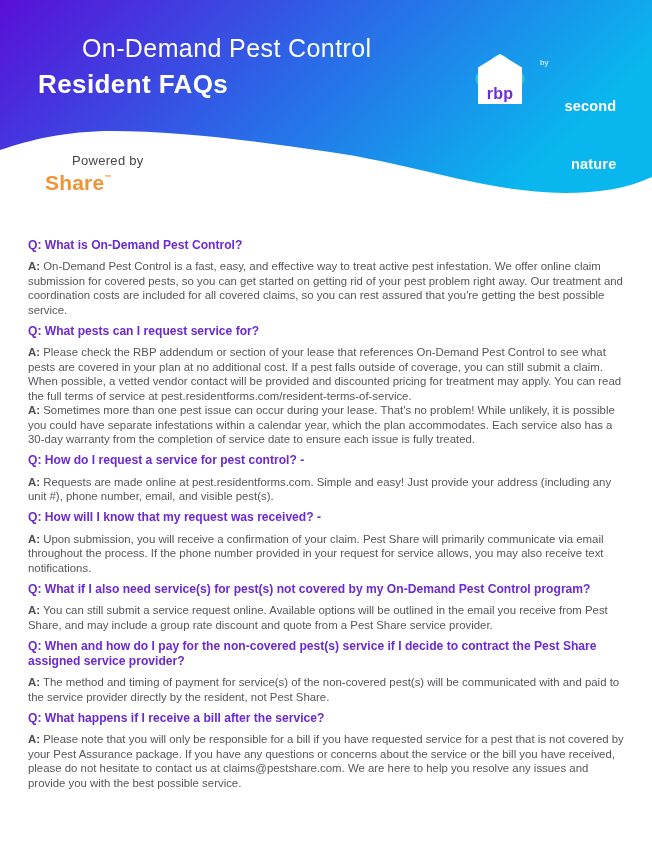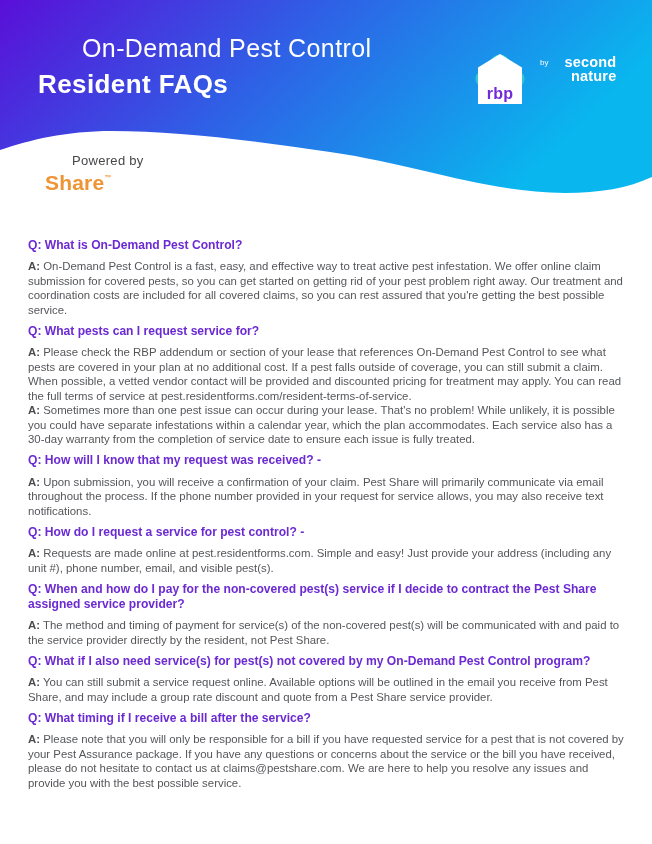--- a/index.html
+++ b/index.html
@@ -39,21 +39,21 @@
   }
   .rbp-text {
     color: #7229d6; font-weight: 700; font-size: 16px; letter-spacing: 0.3px;
     padding-bottom: 1px;
   }
 
   
   .sn-logo { position: absolute; left: 540px; top: 55px; color: #ffffff; display: flex; }
   .sn-by { font-size: 8px; font-weight: 400; margin-top: 3px; margin-right: 16px; }
   .sn-name { display: inline-block; text-align: right; font-weight: 700; font-size: 14.5px; line-height: 14px; letter-spacing: 0.2px; }
-  .sn-name span { display: block; }
+  .sn-name span { display: block; margin-top: 44px; }
 
   
   .ps-logo { position: absolute; left: 30px; top: 153px; width: 120px; }
   .ps-powered { font-size: 13px; color: #47474a; font-weight: 400; letter-spacing: 0.3px; margin-left: 2px; padding-left: 40px; }
   .ps-row { display: flex; align-items: flex-start; margin-top: 1px; height: 22px; }
   .ps-pest { color: #ef9434; font-weight: 800; font-size: 21px; line-height: 21px; letter-spacing: 0.2px; }
   .ps-bug { margin-left: 5px; margin-top: -6px; }
   .ps-share-row { color: #ef9434; font-weight: 800; font-size: 21px; line-height: 21px; letter-spacing: 0.2px; margin-left: 15px; margin-top: -1px; }
   .ps-tm { font-size: 7px; font-weight: 700; vertical-align: 10px; }
 
@@ -124,37 +124,37 @@
   <section class="faq-item">
     <h3 class="faq-q">Q: What pests can I request service for?</h3>
     <p class="faq-a"><span class="a-prefix">A:</span> <span>Please check the RBP addendum or section of your lease that references On-Demand Pest Control to see what pests are covered in your plan at no additional cost. If a pest falls outside of coverage, you can still submit a claim. When possible, a vetted vendor contact will be provided and discounted pricing for treatment may apply. You can read the full terms of service at pest.residentforms.com/resident-terms-of-service.</span></p>
   </section>
 
   <section class="faq-item">
     <p class="faq-a"><span class="a-prefix">A:</span> <span>Sometimes more than one pest issue can occur during your lease. That's no problem! While unlikely, it is possible you could have separate infestations within a calendar year, which the plan accommodates. Each service also has a 30-day warranty from the completion of service date to ensure each issue is fully treated.</span></p>
   </section>
 
   <section class="faq-item">
+    <h3 class="faq-q">Q: How do I request a service for pest control? -</h3>
+    <p class="faq-a"><span class="a-prefix">A:</span> <span>Requests are made online at pest.residentforms.com. Simple and easy! Just provide your address (including any unit #), phone number, email, and visible pest(s).</span></p>
+  </section>
+
+  <section class="faq-item">
     <h3 class="faq-q">Q: How will I know that my request was received? -</h3>
     <p class="faq-a"><span class="a-prefix">A:</span> <span>Upon submission, you will receive a confirmation of your claim. Pest Share will primarily communicate via email throughout the process. If the phone number provided in your request for service allows, you may also receive text notifications.</span></p>
   </section>
 
   <section class="faq-item">
-    <h3 class="faq-q">Q: How do I request a service for pest control? -</h3>
-    <p class="faq-a"><span class="a-prefix">A:</span> <span>Requests are made online at pest.residentforms.com. Simple and easy! Just provide your address (including any unit #), phone number, email, and visible pest(s).</span></p>
+    <h3 class="faq-q">Q: What if I also need service(s) for pest(s) not covered by my On-Demand Pest Control program?</h3>
+    <p class="faq-a"><span class="a-prefix">A:</span> <span>You can still submit a service request online. Available options will be outlined in the email you receive from Pest Share, and may include a group rate discount and quote from a Pest Share service provider.</span></p>
   </section>
 
   <section class="faq-item">
     <h3 class="faq-q">Q: When and how do I pay for the non-covered pest(s) service if I decide to contract the Pest Share assigned service provider?</h3>
     <p class="faq-a"><span class="a-prefix">A:</span> <span>The method and timing of payment for service(s) of the non-covered pest(s) will be communicated with and paid to the service provider directly by the resident, not Pest Share.</span></p>
   </section>
 
   <section class="faq-item">
-    <h3 class="faq-q">Q: What if I also need service(s) for pest(s) not covered by my On-Demand Pest Control program?</h3>
-    <p class="faq-a"><span class="a-prefix">A:</span> <span>You can still submit a service request online. Available options will be outlined in the email you receive from Pest Share, and may include a group rate discount and quote from a Pest Share service provider.</span></p>
-  </section>
-
-  <section class="faq-item">
-    <h3 class="faq-q">Q: What timing if I receive a bill after the service?</h3>
+    <h3 class="faq-q">Q: What happens if I receive a bill after the service?</h3>
     <p class="faq-a"><span class="a-prefix">A:</span> <span>Please note that you will only be responsible for a bill if you have requested service for a pest that is not covered by your Pest Assurance package. If you have any questions or concerns about the service or the bill you have received, please do not hesitate to contact us at claims@pestshare.com. We are here to help you resolve any issues and provide you with the best possible service.</span></p>
   </section>
 
 </div>
 
 </body></html>

